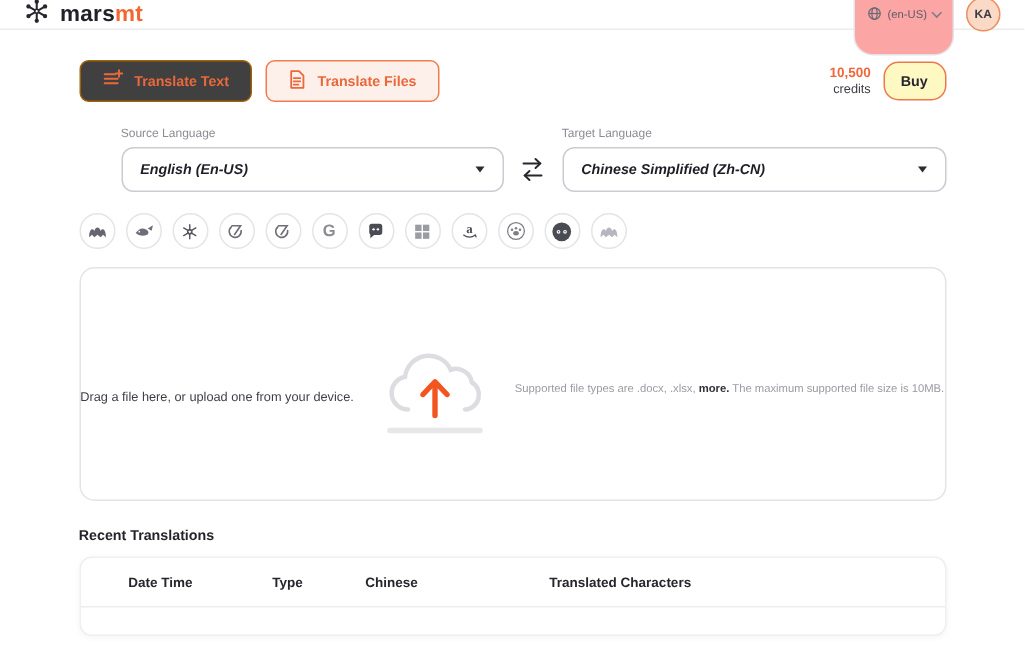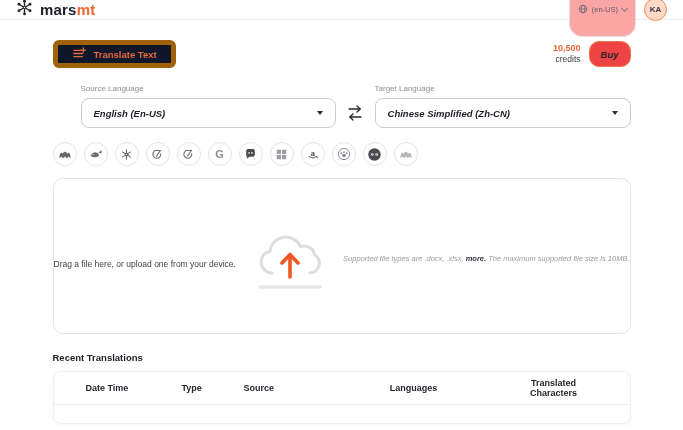--- a/index.html
+++ b/index.html
@@ -19,29 +19,29 @@
     transform:rotate(45deg); margin-top:-2px; }
   .avatar { width:23px; height:23px; border-radius:50%; background:#fad9c6; border:1px solid #ef8c5e;
     display:flex; align-items:center; justify-content:center; font-size:8px; font-weight:700; color:#3c3c44; cursor:pointer; }
 
   
   .container { width:578px; margin:0 auto; padding-top:20px; }
 
   .tabs-row { display:flex; align-items:center; }
   .tab { display:flex; align-items:center; gap:8px; height:28px; padding:0 14px;
     border-radius:6px; font-size:9.5px; font-weight:700; color:#ea683c; cursor:pointer; }
-  .tab.inactive { background:#0f172a; border:5px solid #a16207; }
+  .tab.inactive { background:#404040; border:1px solid #a16207; }
   .tab.active { background:#fdf0ea; border:1px solid #f27c50; margin-left:9px; }
   .spacer { flex:1; }
   .credits { text-align:right; margin-right:8px; line-height:1.25; }
   .credits .amount { color:#f0663a; font-size:9px; font-weight:700; }
   .credits .unit { color:#3c3c44; font-size:8.5px; }
   .buy-btn { width:42px; height:26px; border-radius:10px; border:1.5px solid #f0764c;
-    background:#ef4444; font-size:9.5px; font-weight:700; color:#26262e; cursor:pointer;
-    font-family:"Liberation Sans", sans-serif;font-style:italic; }
+    background:#fef9c3; font-size:9.5px; font-weight:700; color:#26262e; cursor:pointer;
+    font-family:"Liberation Sans", sans-serif; }
 
   
   .lang-row { display:flex; margin-top:16px; gap:0;margin-left:28px; }
   .lang-col { display:flex; flex-direction:column; }
   .lang-col.src { width:268px; }
   .lang-col.tgt { width:269px; }
   .lang-label { font-size:8px; color:#8c8c96; margin-bottom:5px; }
   .select { height:30px; border:1px solid #caccd2; border-radius:8px; background:#fff;
     display:flex; align-items:center; justify-content:space-between; padding:0 12px;
     font-size:9.5px; font-weight:700; color:#1d1d25; cursor:pointer;font-style:italic; }
@@ -53,21 +53,21 @@
   
   .engines { display:flex; gap:7px; margin-top:14px; }
   .engine { width:24px; height:24px; border-radius:50%; border:1px solid #e4e4e9;
     display:flex; align-items:center; justify-content:center; background:#fff; }
 
   
   .dropzone { margin-top:12px; height:156px; border:1px solid #e4e4e8; border-radius:10px;
     display:flex; align-items:center; padding-top:16px; cursor:pointer; }
   .drop-instruction { font-size:8.5px; color:#3e3e48; }
   .cloud-wrap { flex:1; display:flex; align-items:center; justify-content:center; }
-  .supported { font-size:7.5px; color:#9a9aa3; margin-bottom:12px;font-style:italic; }
+  .supported { font-size:7.5px; color:#9a9aa3; margin-bottom:12px; }
   .supported .more { font-weight:700; color:#31313b; cursor:pointer; }
 
   
   .recent-title { font-size:9.5px; font-weight:700; color:#23232b; margin:18px 0 8px; }
   .table-card { border:1px solid #efeff2; border-radius:8px; box-shadow:0 1px 4px rgba(0,0,0,.04);
     background:#fff; overflow:hidden; }
   .t-grid { display:grid; grid-template-columns:96px 62px 88px 176px 104px 1fr;
     align-items:center; padding:0 20px; }
   .t-head { height:33px; border-bottom:1px solid #ededf1; }
   .t-head .th { font-size:9px; font-weight:700; color:#26262e;padding-left:12px; }
@@ -125,20 +125,31 @@
         <svg width="14" height="13" viewBox="0 0 16 15" stroke="#ea683c" stroke-width="1.5" stroke-linecap="round" fill="none">
           <line x1="2" y1="4" x2="10" y2="4"></line>
           <line x1="2" y1="7.5" x2="12" y2="7.5"></line>
           <line x1="2" y1="11" x2="12" y2="11"></line>
           <line x1="13" y1="1" x2="13" y2="6"></line>
           <line x1="10.5" y1="3.5" x2="15.5" y2="3.5"></line>
         </svg>
       </span>
       <span>Translate Text</span>
     </div>
+    <div class="tab active">
+      <span>
+        <svg width="12" height="14" viewBox="0 0 14 16" fill="none" stroke="#ea683c" stroke-width="1.4" stroke-linecap="round">
+          <path d="M2.5 1.5 h6 l3.5 3.5 v9.5 h-9.5 z" stroke-linejoin="round"></path>
+          <line x1="4.5" y1="7" x2="9.5" y2="7"></line>
+          <line x1="4.5" y1="9.5" x2="9.5" y2="9.5"></line>
+          <line x1="4.5" y1="12" x2="8" y2="12"></line>
+        </svg>
+      </span>
+      <span>Translate Files</span>
+    </div>
     <div class="spacer"></div>
     <div class="credits">
       <div class="amount">10,500</div>
       <div class="unit">credits</div>
     </div>
     <button class="buy-btn">Buy</button>
   </div>
 
   <div class="lang-row">
     <div class="lang-col src">
@@ -260,22 +271,21 @@
     </div>
     <div class="supported"><span>Supported file types are .docx, .xlsx, </span><span class="more">more.</span><span> The maximum supported file size is 10MB.</span></div>
   </div>
 
   <div class="recent-title">Recent Translations</div>
 
   <div class="table-card">
     <div class="t-grid t-head">
       <div class="th">Date Time</div>
       <div class="th">Type</div>
-      <div class="th">Source</div>
-      <div class="th c">Languages</div>
+      <div class="th">Chinese</div>
       <div class="th c">Translated Characters</div>
       <div class="th"></div>
     </div>
     <div class="t-grid t-row">
       
       
       
       
       
       

